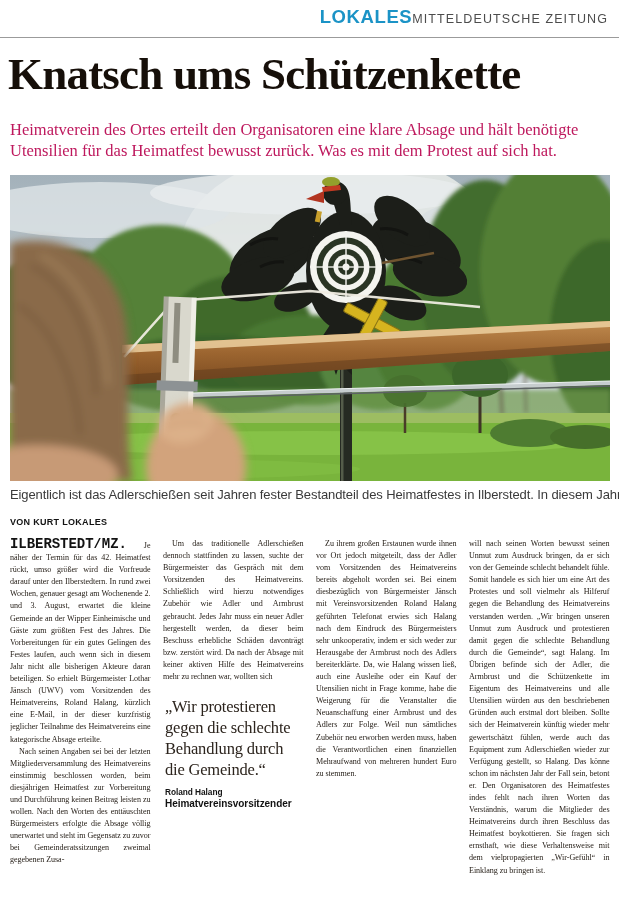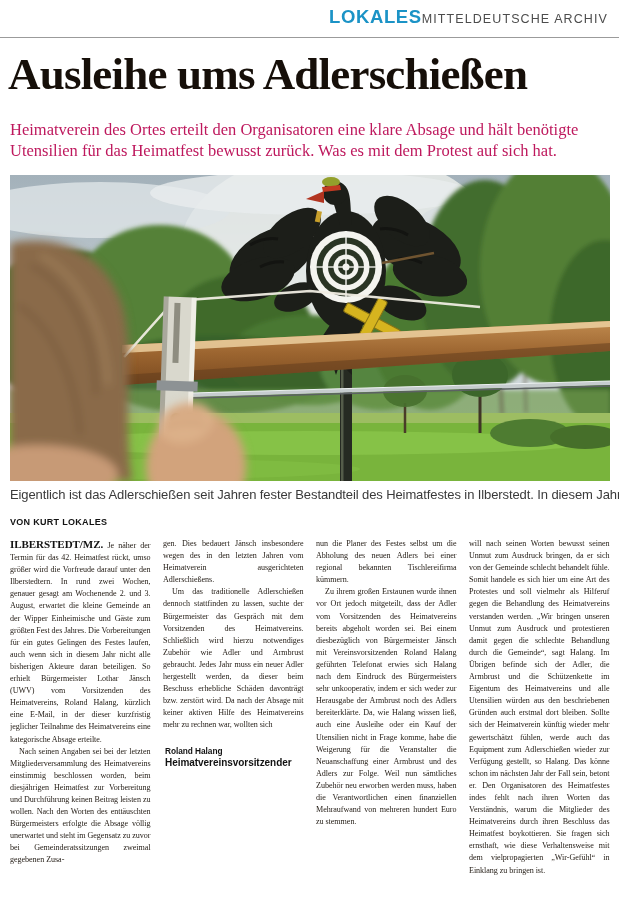--- a/index.html
+++ b/index.html
@@ -24,41 +24,41 @@
   .credit{font-family:"Liberation Sans",sans-serif;font-size:6.2px;color:#9b9b9b;
       letter-spacing:.25px;white-space:nowrap;padding-top:1px;}
   .byline{position:absolute;top:517px;left:10px;font-family:"Liberation Sans",sans-serif;
       font-weight:bold;font-size:9px;letter-spacing:.3px;color:#121212;}
   .cols{position:absolute;top:538px;left:10px;width:600px;height:360px;display:flex;
       gap:12.5px;overflow:hidden;}
   .col{width:140.5px;flex:none;font-size:8.1px;line-height:12.1px;color:#221b14;
       text-align:justify;letter-spacing:-.05px;overflow:hidden;hyphens:auto;}
   .col p{margin:0;}
   .col p.indent{text-indent:9px;}
-  .lead{font-family:Liberation Serif, serif;font-weight:bold;font-size:11px;color:#121212;}
+  .lead{font-family:Liberation Mono, monospace;font-weight:bold;font-size:14px;color:#121212;}
   .quote{margin-top:13px;padding-left:2px;}
   .quote-text{font-family:"Liberation Serif",serif;font-size:16.5px;line-height:21px;
       color:#2c241d;letter-spacing:-.2px;text-align:left;}
   .quote-author{margin-top:6px;font-family:"Liberation Sans",sans-serif;font-weight:bold;
       font-size:8.3px;line-height:12px;color:#121212;text-align:left;}
   .quote-role{font-family:"Liberation Sans",sans-serif;font-weight:bold;font-size:10px;
       line-height:12px;color:#121212;text-align:left;}
 </style>
 </head>
 <body>
 
 <div class="page">
 
   <header class="topbar">
     <div class="section">LOKALES</div>
-    <div class="masthead">MITTELDEUTSCHE ARCHIV</div>
+    <div class="masthead">MITTELDEUTSCHE ZEITUNG</div>
   </header>
   <div class="rule"></div>
 
-  <h1 class="headline">Ausleihe ums Adlerschießen</h1>
+  <h1 class="headline">Knatsch ums Schützenkette</h1>
   <p class="standfirst">Heimatverein des Ortes erteilt den Organisatoren eine klare Absage und hält benötigte Utensilien für das Heimatfest bewusst zurück. Was es mit dem Protest auf sich hat.</p>
 
   <svg class="photo" viewBox="0 0 600 306" preserveAspectRatio="none" xmlns="http://www.w3.org/2000/svg">
     <defs>
       <linearGradient id="skyg" x1="0" y1="0" x2="0" y2="1">
         <stop offset="0" stop-color="#a3b1ba"></stop>
           <stop offset="0.55" stop-color="#ccd5d9"></stop>
         <stop offset="1" stop-color="#dde3e4"></stop>
       </linearGradient>
       <linearGradient id="woodg" x1="0" y1="0" x2="0" y2="1">
@@ -190,29 +190,28 @@
   </div>
 
   <div class="byline">VON KURT LOKALES</div>
 
   <div class="cols">
     <div class="col">
       <p><b class="lead">ILBERSTEDT/MZ.</b><span> Je näher der Termin für das 42. Heimatfest rückt, umso größer wird die Vorfreude darauf unter den Ilberstedtern. In rund zwei Wochen, genauer gesagt am Wochenende 2. und 3. August, erwartet die kleine Gemeinde an der Wipper Einheimische und Gäste zum größten Fest des Jahres. Die Vorbereitungen für ein gutes Gelingen des Festes laufen, auch wenn sich in diesem Jahr nicht alle bisherigen Akteure daran beteiligen. So erhielt Bürgermeister Lothar Jänsch (UWV) vom Vorsitzenden des Heimatvereins, Roland Halang, kürzlich eine E-Mail, in der dieser kurzfristig jeglicher Teilnahme des Heimatvereins eine kategorische Absage erteilte.</span></p>
       <p class="indent">Nach seinen Angaben sei bei der letzten Mitgliederversammlung des Heimatvereins einstimmig beschlossen worden, beim diesjährigen Heimatfest zur Vorbereitung und Durchführung keinen Beitrag leisten zu wollen. Nach den Worten des enttäuschten Bürgermeisters erfolgte die Absage völlig unerwartet und steht im Gegensatz zu zuvor bei Gemeinderatssitzungen zweimal gegebenen Zusa-</p>
     </div>
     <div class="col">
-      <p>gen. Dies bedauert Jänsch insbesondere wegen des in den letzten Jahren vom Heimatverein ausgerichteten Adlerschießens.</p>
       <p class="indent">Um das traditionelle Adlerschießen dennoch stattfinden zu lassen, suchte der Bürgermeister das Gespräch mit dem Vorsitzenden des Heimatvereins. Schließlich wird hierzu notwendiges Zubehör wie Adler und Armbrust gebraucht. Jedes Jahr muss ein neuer Adler hergestellt werden, da dieser beim Beschuss erhebliche Schäden davonträgt bzw. zerstört wird. Da nach der Absage mit keiner aktiven Hilfe des Heimatvereins mehr zu rechnen war, wollten sich</p>
       <div class="quote">
+        <div class="quote-text">„Wir protestieren gegen die schlechte Behandlung durch die Gemeinde.“</div>
         <div class="quote-author">Roland Halang</div>
         <div class="quote-role">Heimatvereinsvorsitzender</div>
       </div>
     </div>
     <div class="col">
-      <p>nun die Planer des Festes selbst um die Abholung des neuen Adlers bei einer regional bekannten Tischlereifirma kümmern.</p>
       <p class="indent">Zu ihrem großen Erstaunen wurde ihnen vor Ort jedoch mitgeteilt, dass der Adler vom Vorsitzenden des Heimatvereins bereits abgeholt worden sei. Bei einem diesbezüglich von Bürgermeister Jänsch mit Vereinsvorsitzenden Roland Halang geführten Telefonat erwies sich Halang nach dem Eindruck des Bürgermeisters sehr unkooperativ, indem er sich weder zur Herausgabe der Armbrust noch des Adlers bereiterklärte. Da, wie Halang wissen ließ, auch eine Ausleihe oder ein Kauf der Utensilien nicht in Frage komme, habe die Weigerung für die Veranstalter die Neuanschaffung einer Armbrust und des Adlers zur Folge. Weil nun sämtliches Zubehör neu erworben werden muss, haben die Verantwortlichen einen finanziellen Mehraufwand von mehreren hundert Euro zu stemmen.</p>
     </div>
     <div class="col">
       <p>will nach seinen Worten bewusst seinen Unmut zum Ausdruck bringen, da er sich von der Gemeinde schlecht behandelt fühle. Somit handele es sich hier um eine Art des Protestes und soll vielmehr als Hilferuf gegen die Behandlung des Heimatvereins verstanden werden. „Wir bringen unseren Unmut zum Ausdruck und protestieren damit gegen die schlechte Behandlung durch die Gemeinde“, sagt Halang. Im Übrigen befinde sich der Adler, die Armbrust und die Schützenkette im Eigentum des Heimatvereins und alle Utensilien würden aus den beschriebenen Gründen auch erstmal dort bleiben. Sollte sich der Heimatverein künftig wieder mehr gewertschätzt fühlen, werde auch das Equipment zum Adlerschießen wieder zur Verfügung gestellt, so Halang. Das könne schon im nächsten Jahr der Fall sein, betont er. Den Organisatoren des Heimatfestes indes fehlt nach ihren Worten das Verständnis, warum die Mitglieder des Heimatvereins durch ihren Beschluss das Heimatfest boykottieren. Sie fragen sich ernsthaft, wie diese Verhaltensweise mit dem vielpropagierten „Wir-Gefühl“ in Einklang zu bringen ist.</p>
     </div>
   </div>
 
 </div>
 
 </body></html>

